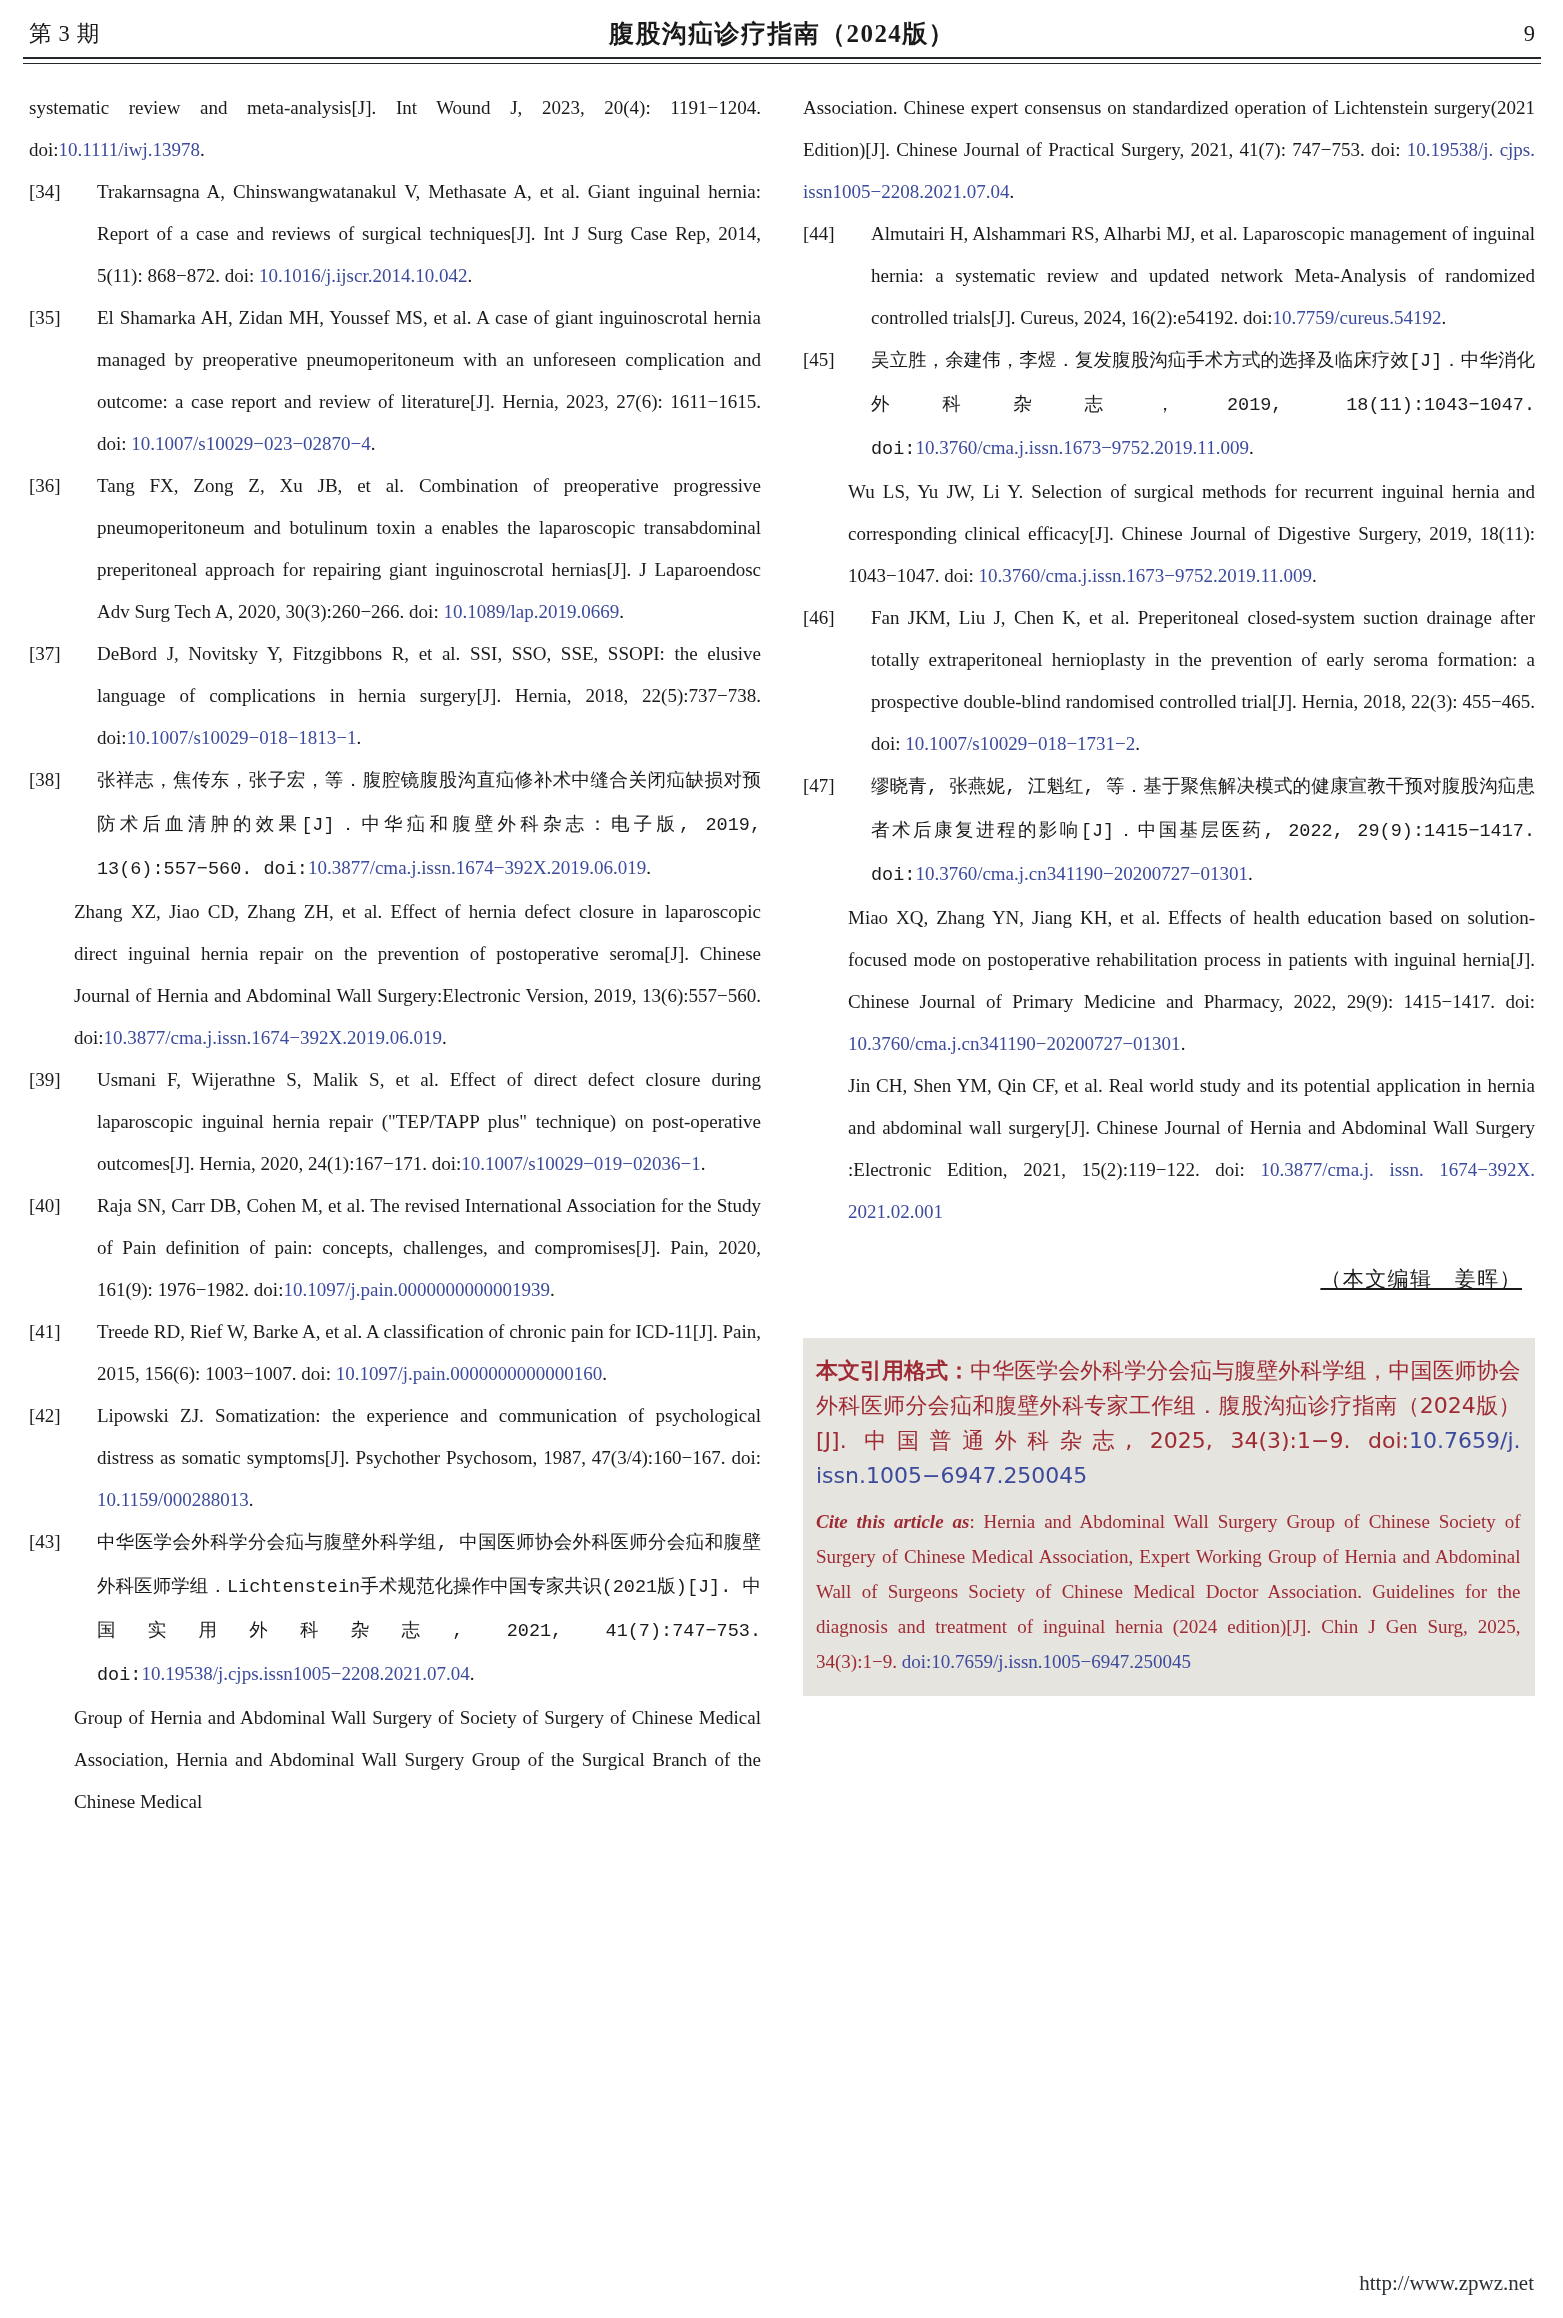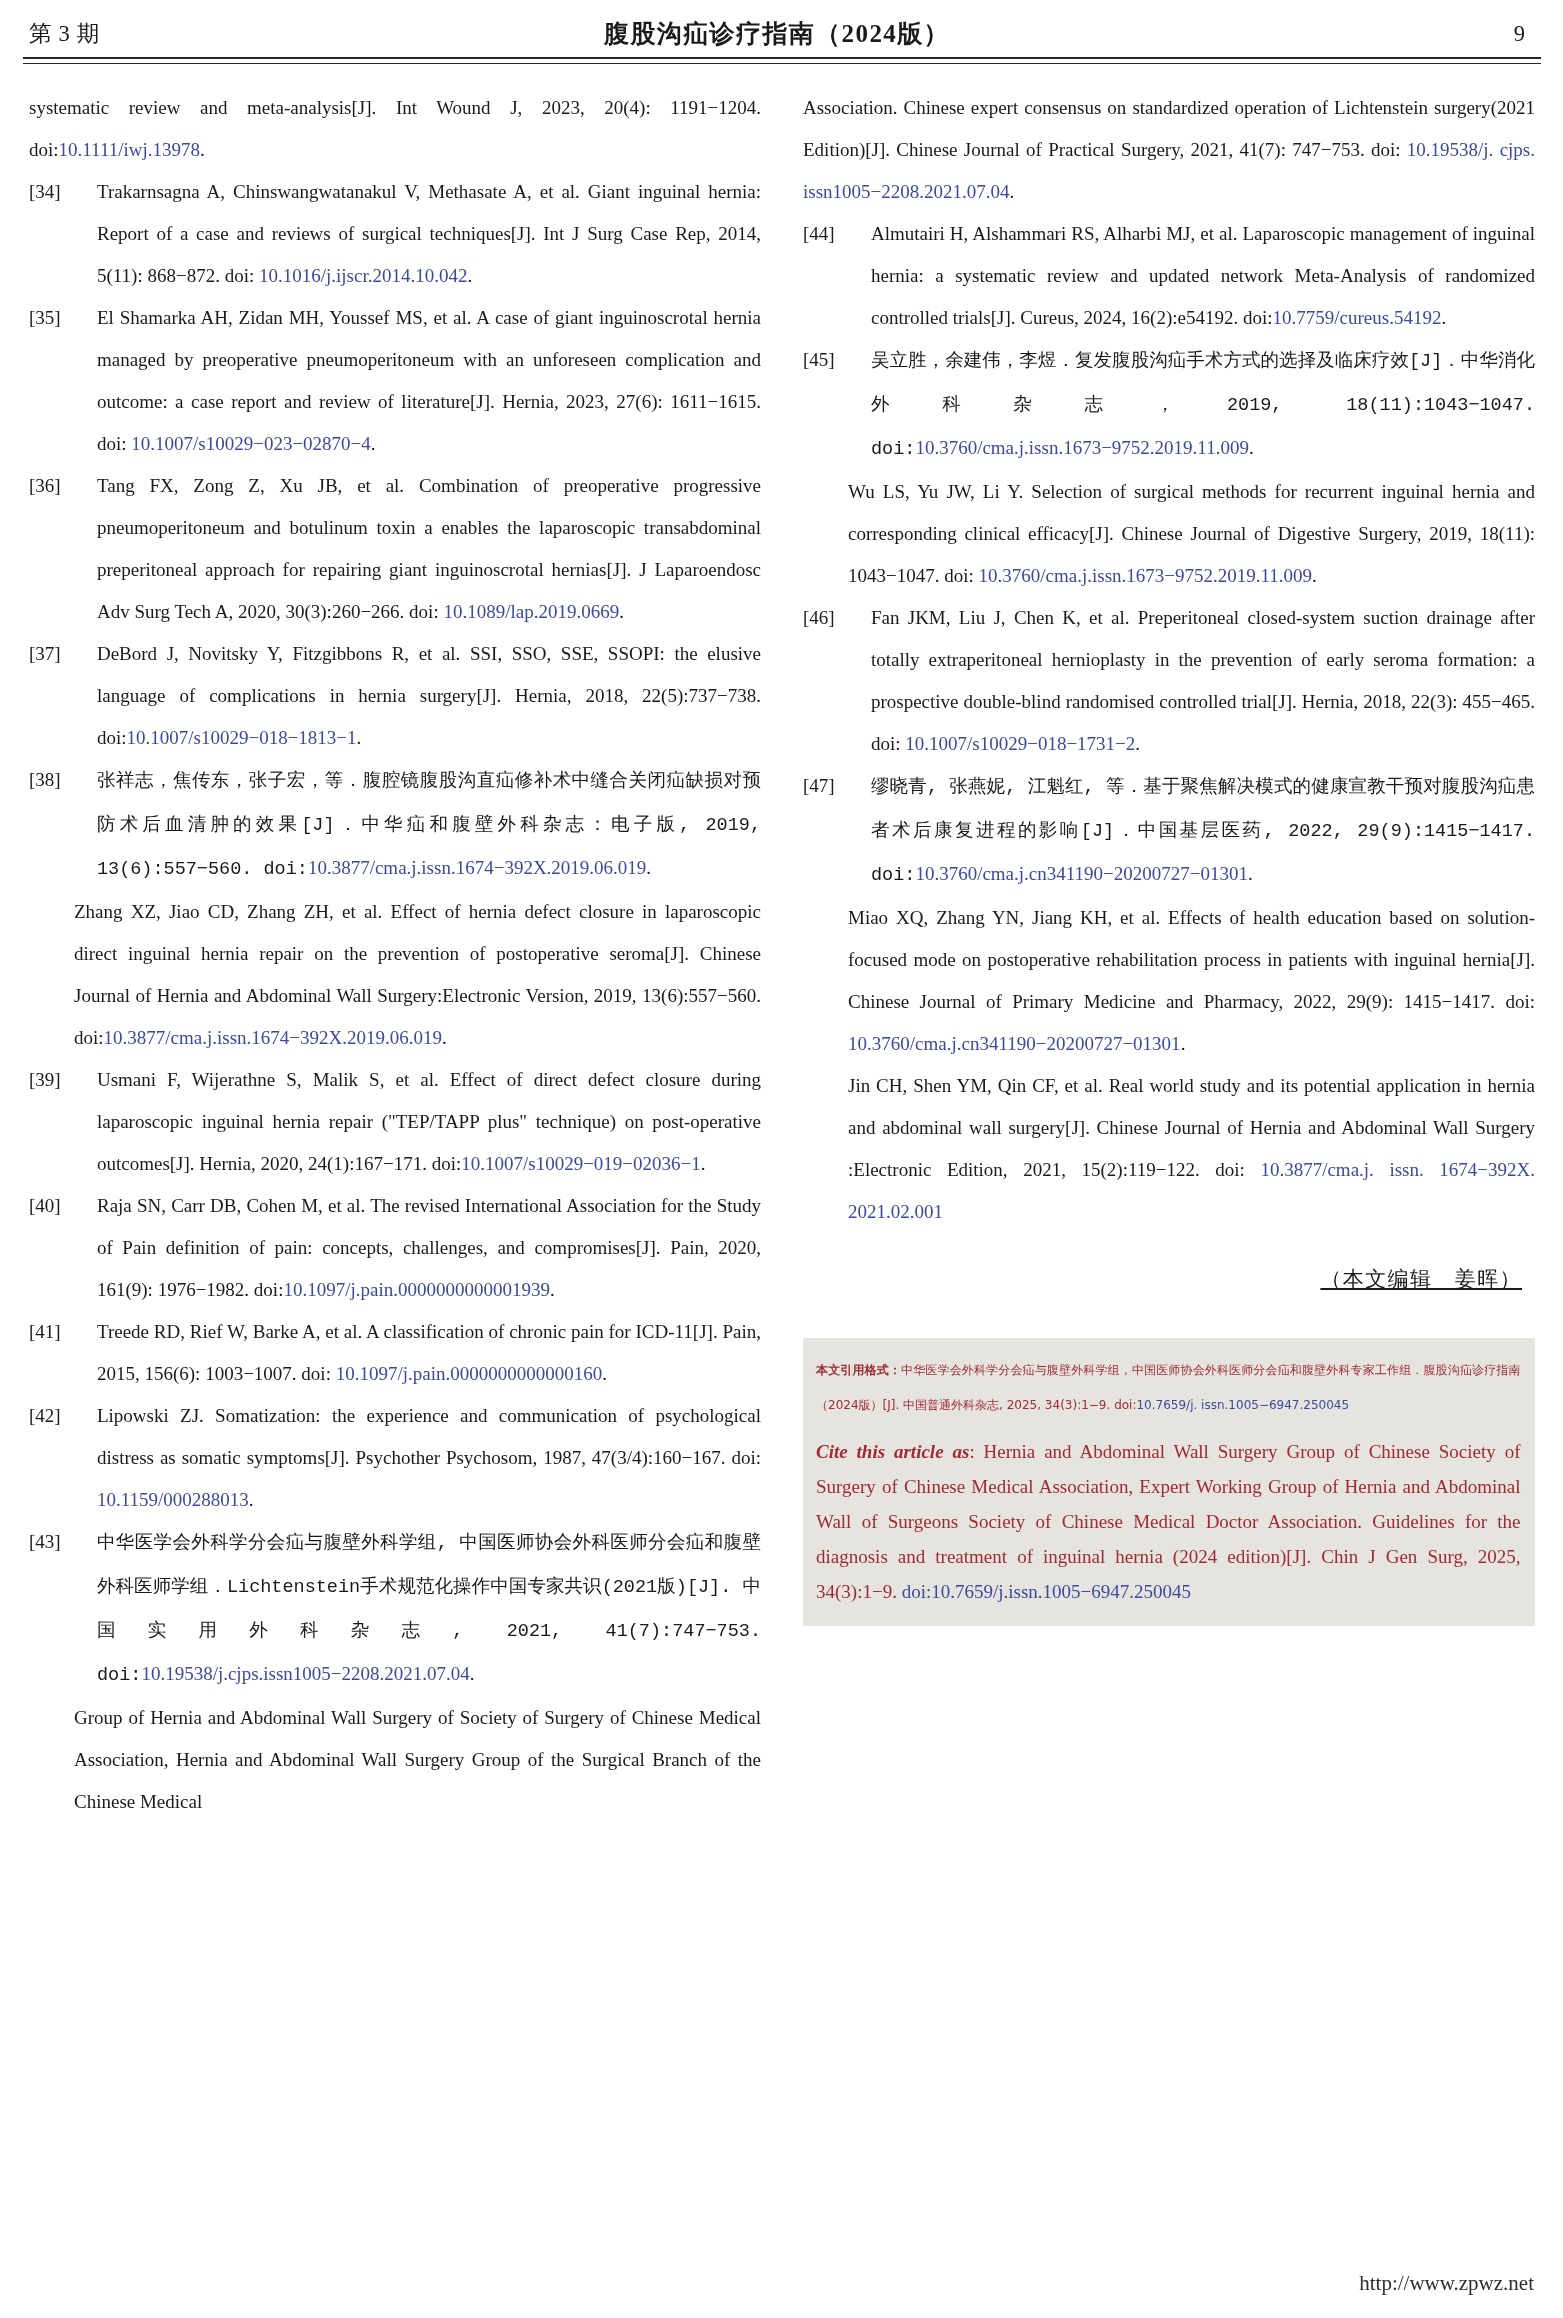--- a/index.html
+++ b/index.html
@@ -14,21 +14,21 @@
     color: #1a1a1a;
     position: relative;
     overflow: hidden;
   }
 
   
   .running-head {
     position: absolute;
     top: 13px;
     left: 29px;
-    right: 39px;
+    right: 29px;
     height: 41px;
     display: flex;
     align-items: center;
     justify-content: space-between;
   }
   .rh-left {
     font-size: 22.5px;
     letter-spacing: 0.7px;
     white-space: nowrap;
   }
@@ -133,21 +133,21 @@
   .cite-zh, .cite-en {
     color: #9e2a34;
     font-size: 19px;
     line-height: 35px;
     text-align: justify;
     text-align-last: left;
     margin: 0;
   }
   .cite-zh {
     font-family: "DejaVu Sans", "Liberation Sans", sans-serif;
-    font-size: 12px;
+    font-size: 22px;
   }
   .cite-zh .lead {
     font-weight: bold;
   }
   .cite-en {
     margin-top: 11.6px;
     font-family: "Liberation Serif", "DejaVu Serif", serif;
   }
   .cite-en .lead {
     font-weight: bold;

